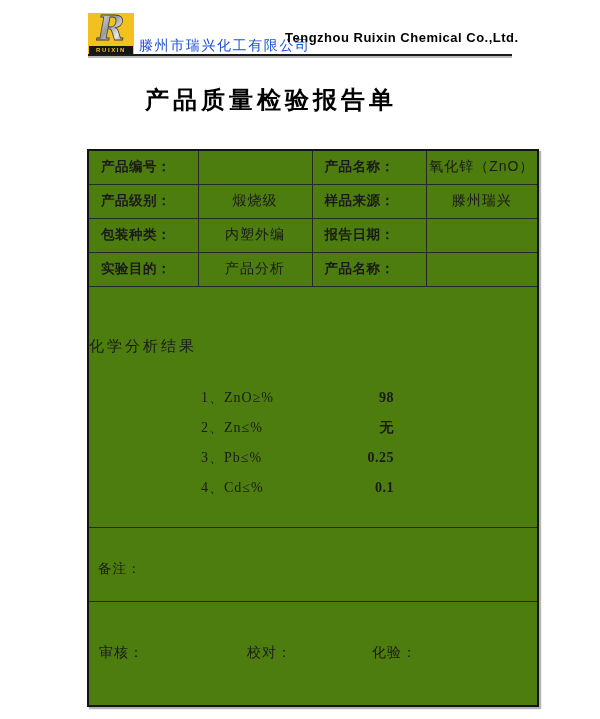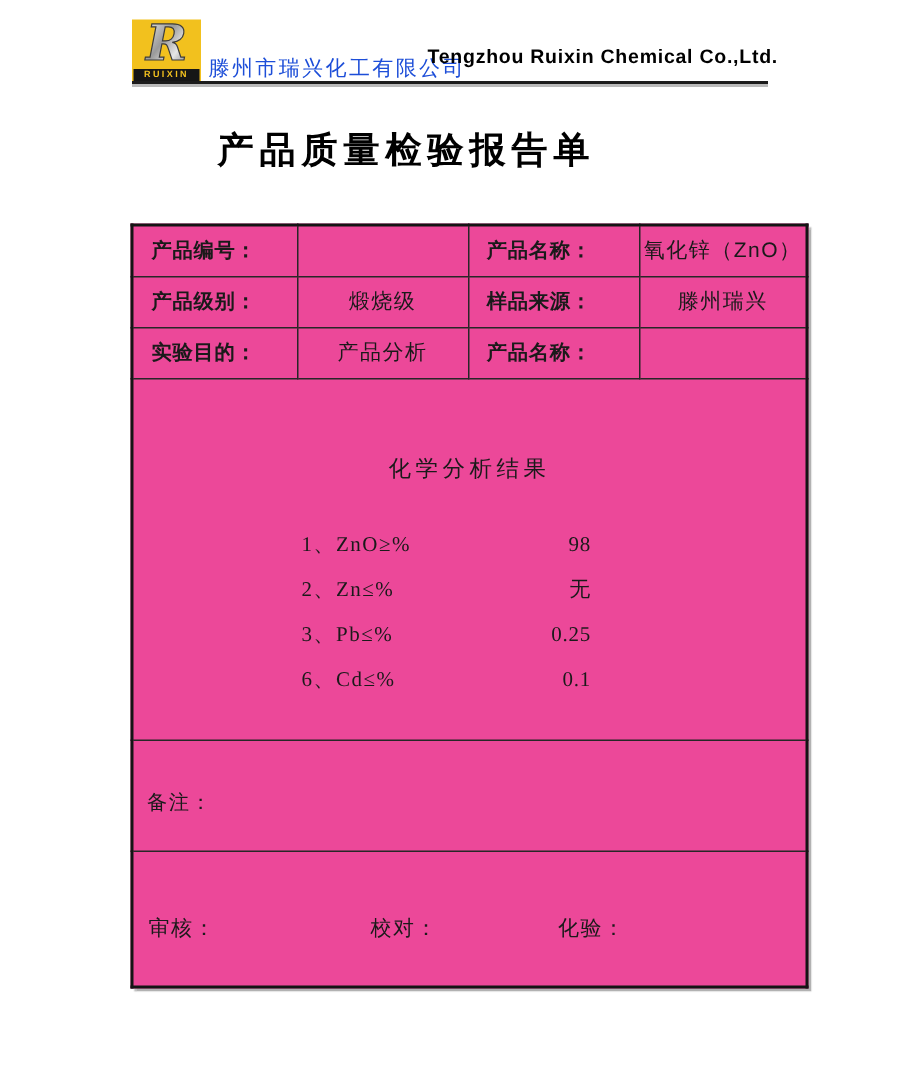--- a/index.html
+++ b/index.html
@@ -49,44 +49,44 @@
     text-align:center; font-size:24px; font-weight:bold;
     letter-spacing:4px; color:#000;
   }
 
   
   table.report {
     position:absolute; left:87px; top:149px; width:450px;
     border-collapse:collapse; table-layout:fixed;
     border:2px solid #141414;
     box-shadow:2px 2px 1px rgba(0,0,0,0.30);
-    background:#ec4899;
+    background:#4d7c0f;
     padding-left:20px;
   }
   table.report col.c1 { width:110px; }
   table.report col.c2 { width:114px; }
   table.report col.c3 { width:114px; }
   table.report col.c4 { width:112px; }
   table.report td { border:1px solid #272727; vertical-align:middle; }
   tr.r-info   { height:34px; }
   tr.r-anal   { height:241px; }
   tr.r-remark { height:74px;  }
-  tr.r-sign   { height:91px;  }
+  tr.r-sign   { height:105px;  }
   td.lbl { font-weight:bold; font-size:13.5px; padding-left:12px; letter-spacing:0.5px; }
   td.val { text-align:center; font-size:14px; font-family:Liberation Sans, sans-serif; letter-spacing:1px; }
 
   
   td.analysis-cell { vertical-align:top; }
   .analysis-title {
-    margin-top:27px; text-align:center; font-size:15px; letter-spacing:3px;
+    margin-top:27px; font-size:15px; letter-spacing:3px;
   }
   .analysis-items { margin-top:27px; }
   .a-item { height:30px; line-height:30px; display:flex; }
   .a-name { margin-left:112px; width:106px; font-size:14px; letter-spacing:1px; white-space:nowrap; }
-  .a-val  { width:87px; text-align:right; font-size:14px; letter-spacing:0.5px; }
+  .a-val  { width:87px; text-align:right; font-size:14px; letter-spacing:0.5px;font-weight:bold; }
 
   
   td.remarks-cell { vertical-align:top; }
   .remarks-label { padding:9px 0 0 9px; font-size:13.5px; letter-spacing:1px; }
 
   
   td.signoff-cell { position:relative; }
   .signoff-item { position:absolute; top:42px; font-size:14px; letter-spacing:1px; }
   .signoff-review    { left:10px;  }
   .signoff-proofread { left:158px; }
@@ -131,20 +131,26 @@
     <td class="lbl">产品名称：</td>
     <td class="val">氧化锌（ZnO）</td>
   </tr>
   <tr class="r-info">
     <td class="lbl">产品级别：</td>
     <td class="val">煅烧级</td>
     <td class="lbl">样品来源：</td>
     <td class="val">滕州瑞兴</td>
   </tr>
   <tr class="r-info">
+    <td class="lbl">包装种类：</td>
+    <td class="val">内塑外编</td>
+    <td class="lbl">报告日期：</td>
+    <td class="val"></td>
+  </tr>
+  <tr class="r-info">
     <td class="lbl">实验目的：</td>
     <td class="val">产品分析</td>
     <td class="lbl">产品名称：</td>
     <td class="val"></td>
   </tr>
 
   <tr class="r-anal">
     <td colspan="4" class="analysis-cell">
       <div class="analysis-title serif">化学分析结果</div>
       <div class="analysis-items">
@@ -154,21 +160,21 @@
         </div>
         <div class="a-item">
           <span class="a-name serif">2、Zn≤%</span>
           <span class="a-val serif">无</span>
         </div>
         <div class="a-item">
           <span class="a-name serif">3、Pb≤%</span>
           <span class="a-val serif">0.25</span>
         </div>
         <div class="a-item">
-          <span class="a-name serif">6、Cd≤%</span>
+          <span class="a-name serif">4、Cd≤%</span>
           <span class="a-val serif">0.1</span>
         </div>
       </div>
     </td>
   </tr>
 
   <tr class="r-remark">
     <td colspan="4" class="remarks-cell">
       <div class="remarks-label serif">备注：</div>
     </td>

